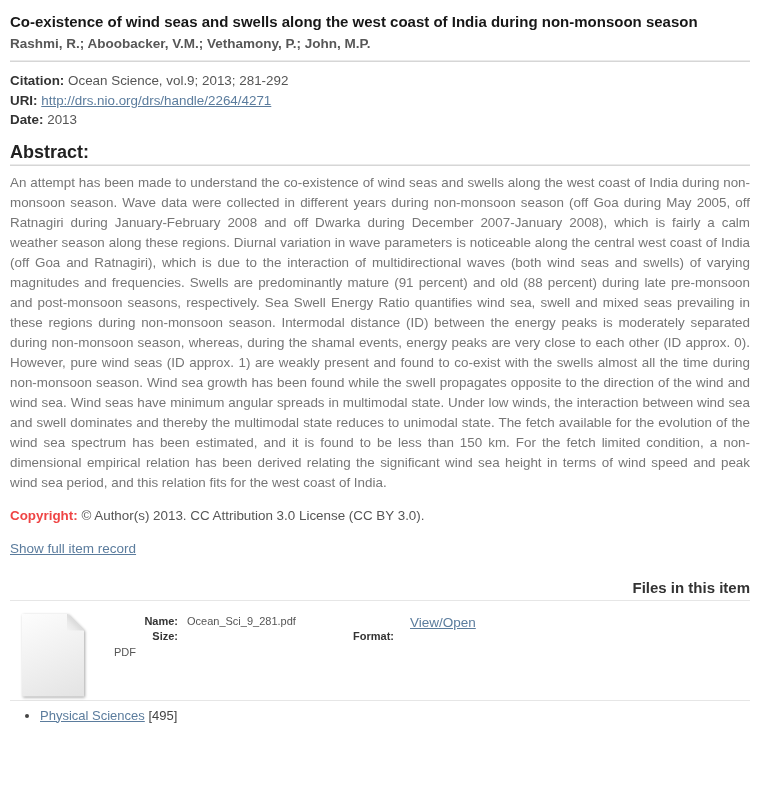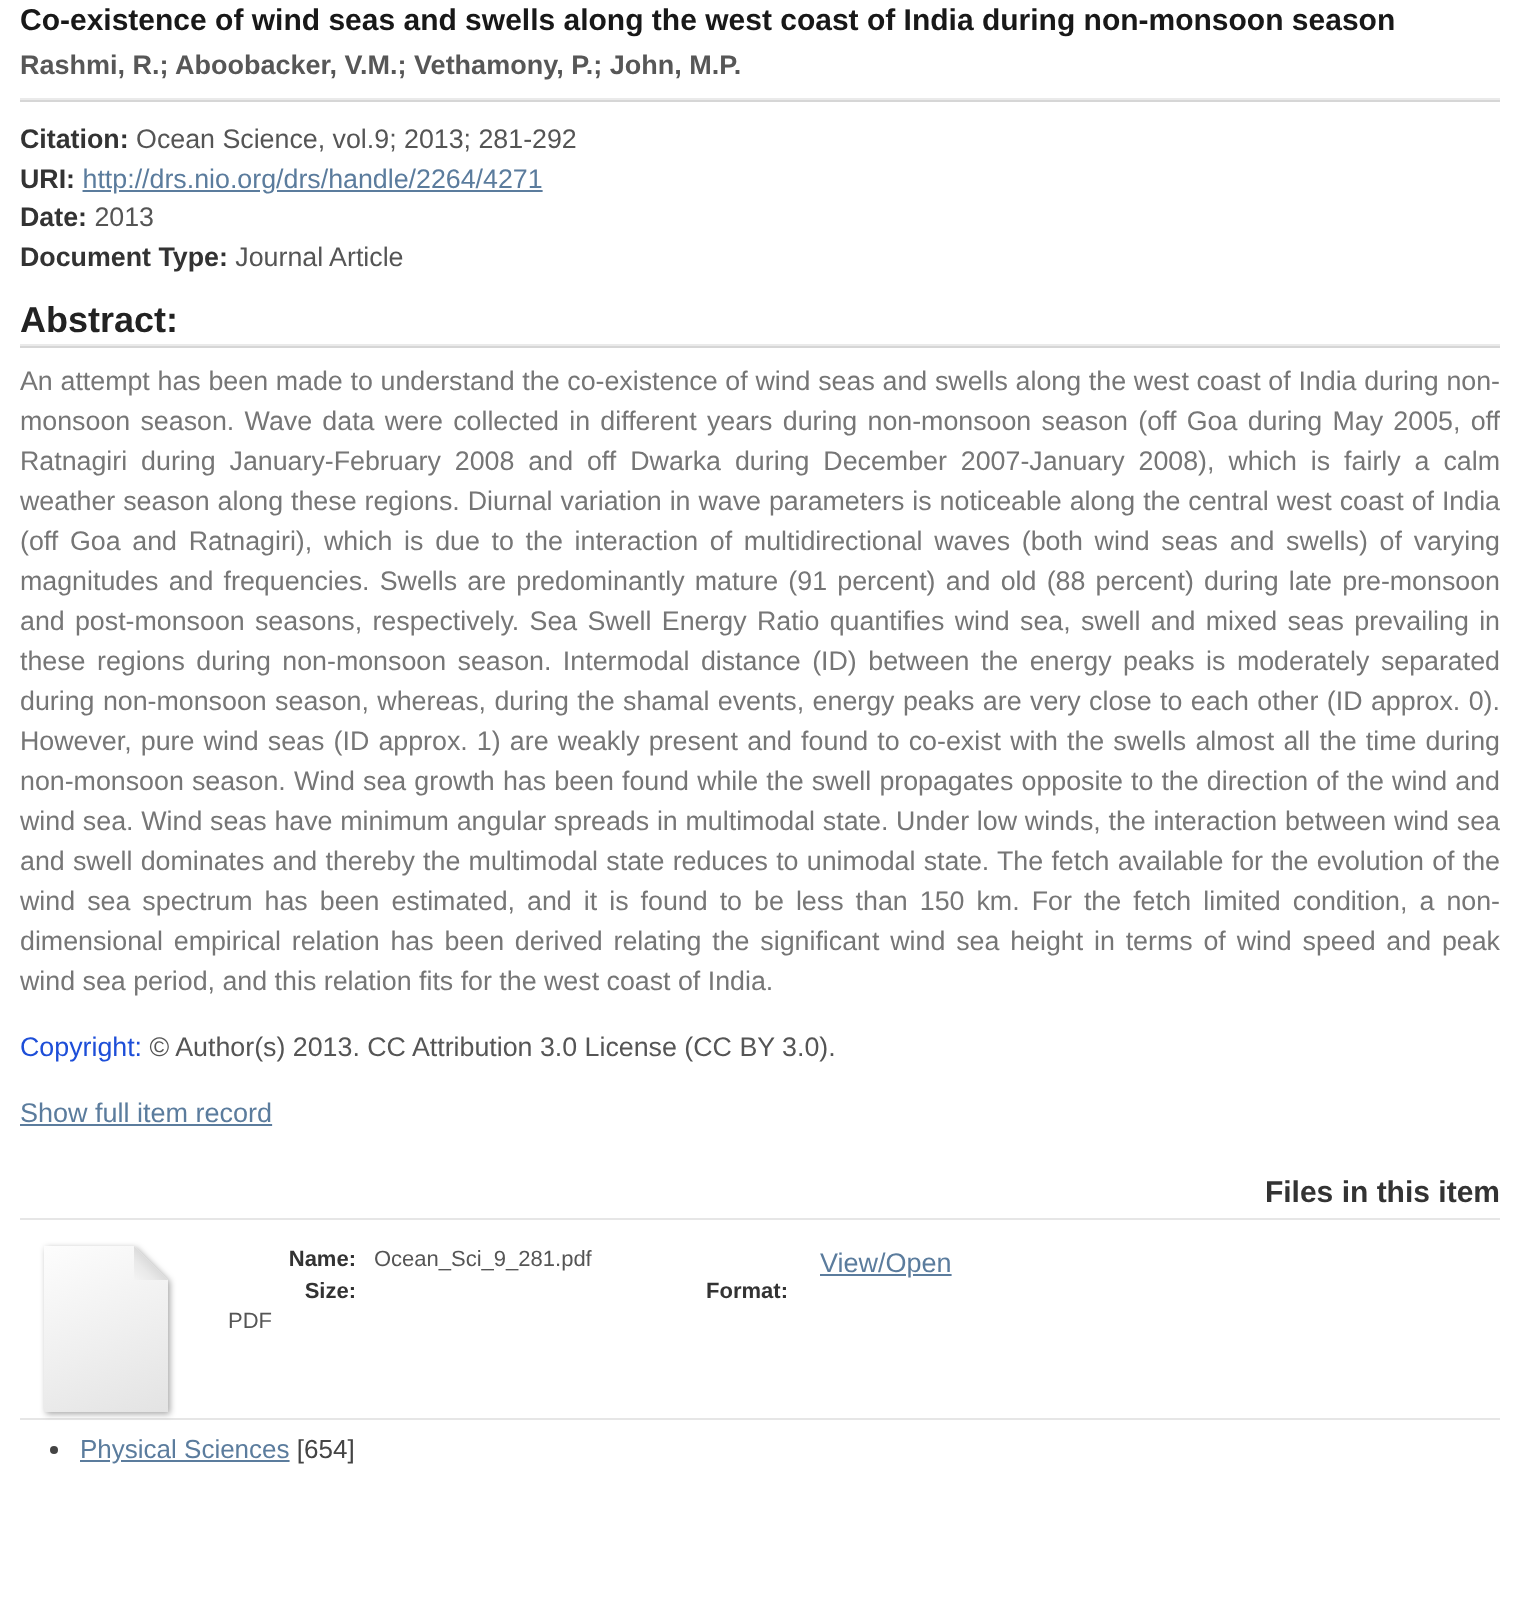--- a/index.html
+++ b/index.html
@@ -3,21 +3,21 @@
 <meta charset="utf-8">
 <style>
   * { margin: 0; padding: 0; box-sizing: border-box; }
   html, body {
     width: 759px; height: 800px;
     background: #ffffff;
     font-family: "Liberation Sans", sans-serif;
     overflow: hidden;
     color: #555;
   }
-  .container { padding: 1px 9px 0 10px; }
+  .container { padding: 12px 9px 0 10px; }
 
   
   .item-title {
     font-size: 15px; font-weight: bold; color: #181818;
     line-height: 19px;
   }
   .item-authors {
     font-size: 13.5px; color: #575757; line-height: 16px;
     margin-top: 5px;
     font-weight: bold;
@@ -52,21 +52,21 @@
   }
   .rule-abstract { margin-top: 3px; }
   .abstract-text {
     margin-top: 7px;
     font-size: 13.4px; color: #767676;
     line-height: 20px;
     text-align: justify;
   }
 
   .copyright-line { margin-top: 14px; font-size: 13.4px; line-height: 17px; }
-  .copyright-label { font-weight: normal; color: #1d4ed8; }
+  .copyright-label { font-weight: bold; color: #ef4444; }
   .copyright-text { color: #555; }
 
   .show-full-record {
     display: inline-block;
     margin-top: 17px;
     font-size: 13.5px;
   }
 
   
   .section-heading {
@@ -139,24 +139,20 @@
       <span class="meta-value">Ocean Science, vol.9; 2013; 281-292</span>
     </div>
     <div class="meta-row">
       <span class="meta-label">URI:</span>
       <a href="#" class="meta-value link">http://drs.nio.org/drs/handle/2264/4271</a>
     </div>
     <div class="meta-row">
       <span class="meta-label">Date:</span>
       <span class="meta-value">2013</span>
     </div>
-    <div class="meta-row">
-      <span class="meta-label">Document Type:</span>
-      <span class="meta-value">Journal Article</span>
-    </div>
   </div>
 
   <h2 class="abstract-heading">Abstract:</h2>
   <hr class="rule rule-abstract">
   <p class="abstract-text">An attempt has been made to understand the co-existence of wind seas and swells along the west coast of India during non-monsoon season. Wave data were collected in different years during non-monsoon season (off Goa during May 2005, off Ratnagiri during January-February 2008 and off Dwarka during December 2007-January 2008), which is fairly a calm weather season along these regions. Diurnal variation in wave parameters is noticeable along the central west coast of India (off Goa and Ratnagiri), which is due to the interaction of multidirectional waves (both wind seas and swells) of varying magnitudes and frequencies. Swells are predominantly mature (91 percent) and old (88 percent) during late pre-monsoon and post-monsoon seasons, respectively. Sea Swell Energy Ratio quantifies wind sea, swell and mixed seas prevailing in these regions during non-monsoon season. Intermodal distance (ID) between the energy peaks is moderately separated during non-monsoon season, whereas, during the shamal events, energy peaks are very close to each other (ID approx. 0). However, pure wind seas (ID approx. 1) are weakly present and found to co-exist with the swells almost all the time during non-monsoon season. Wind sea growth has been found while the swell propagates opposite to the direction of the wind and wind sea. Wind seas have minimum angular spreads in multimodal state. Under low winds, the interaction between wind sea and swell dominates and thereby the multimodal state reduces to unimodal state. The fetch available for the evolution of the wind sea spectrum has been estimated, and it is found to be less than 150 km. For the fetch limited condition, a non-dimensional empirical relation has been derived relating the significant wind sea height in terms of wind speed and peak wind sea period, and this relation fits for the west coast of India.</p>
 
   <p class="copyright-line">
     <span class="copyright-label">Copyright:</span>
     <span class="copyright-text">© Author(s) 2013. CC Attribution 3.0 License (CC BY 3.0).</span>
   </p>
@@ -179,20 +175,20 @@
       <span class="file-meta-value">PDF</span>
     </div>
     <a href="#" class="view-open link">View/Open</a>
   </div>
 
   <hr class="rule-light rule-section">
 
   <ul class="collections-list">
     <li>
       <a href="#" class="link">Physical Sciences</a>
-      <span class="collection-count">[654]</span>
+      <span class="collection-count">[495]</span>
     </li>
   </ul>
 
   
   
 
 </div>
 
 </body></html>

